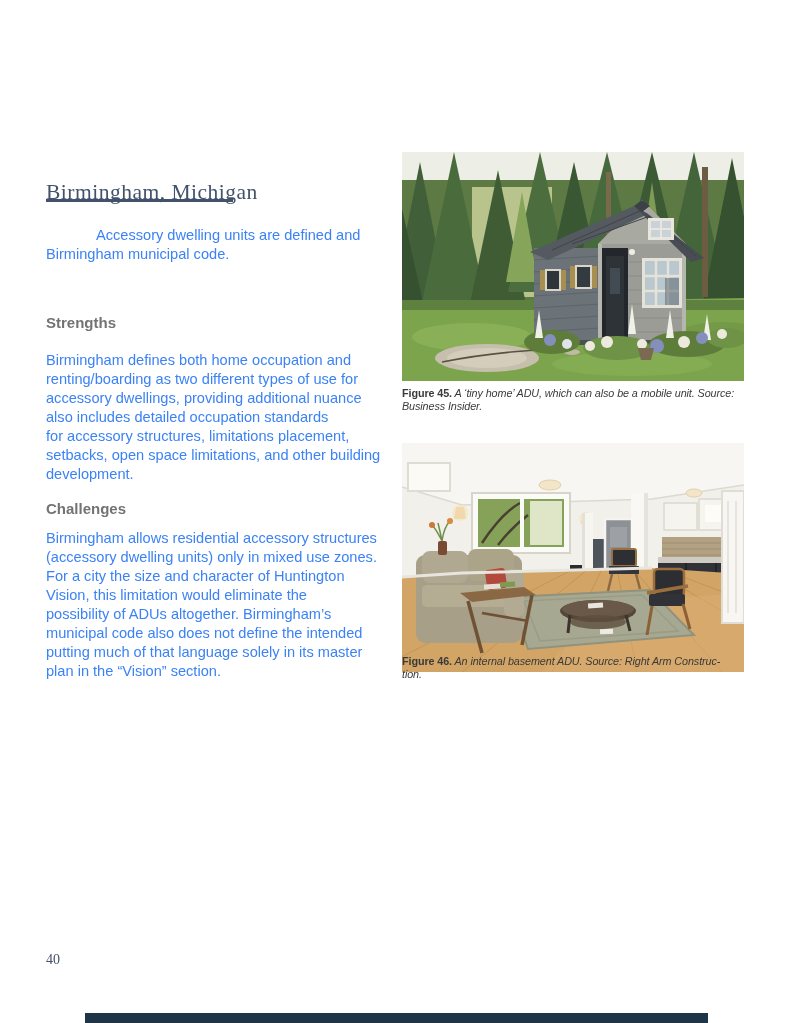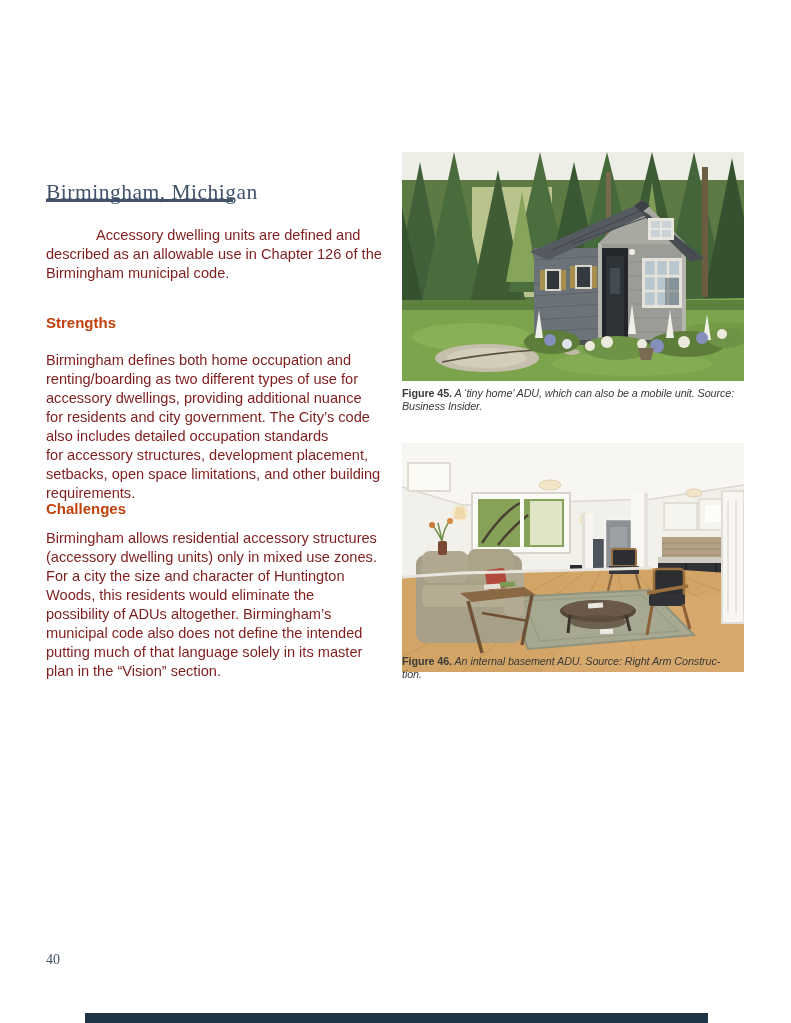--- a/index.html
+++ b/index.html
@@ -4,25 +4,25 @@
 <style>
   html,body{margin:0;padding:0;background:#fff;}
   .page{position:relative;width:791px;height:1023px;background:#ffffff;overflow:hidden;
         font-family:"Liberation Sans",sans-serif;}
 
   .doc-title{position:absolute;left:46px;top:166px;width:360px;
              font-family:"Liberation Serif",serif;font-weight:400;
              font-size:21.5px;letter-spacing:.5px;color:#42526b;}
   .title-rule{position:absolute;left:46px;top:199px;width:187px;height:3px;background:#42526b;}
 
-  .para{position:absolute;left:46px;width:354px;font-size:14.6px;line-height:19px;color:#7f1d1d;}
+  .para{position:absolute;left:46px;width:354px;font-size:14.6px;line-height:19px;color:#3b82f6;}
   .para .ln{white-space:nowrap;}
   .para .ln.indent{padding-left:50px;}
   #intro-para{top:226px;}
-  .sec-head{position:absolute;left:46px;width:200px;font-size:15px;font-weight:bold;color:#c2410c;}
+  .sec-head{position:absolute;left:46px;width:200px;font-size:15px;font-weight:bold;color:#737373;}
   #strengths-head{top:302px;}
   #strengths-para{top:331px;margin-top:20px;}
   #challenges-head{top:488px;}
   #challenges-para{top:529px;}
 
   .figure-photo{position:absolute;left:402px;width:342px;height:229px;overflow:hidden;}
   #fig45-photo{top:152px;}
   #fig46-photo{top:443px;}
   .figure-photo svg{display:block;}
 
@@ -39,42 +39,40 @@
 </head>
 <body>
 
 <div class="page">
 
   <h1 class="doc-title">Birmingham, Michigan</h1>
   <div class="title-rule"></div>
 
   <div class="para" id="intro-para">
     <div class="ln indent">Accessory dwelling units are defined and</div>
-    <div class="ln">described as an allowable use in Chapter 126 of the</div>
     <div class="ln">Birmingham municipal code.</div>
   </div>
 
   <h2 class="sec-head" id="strengths-head">Strengths</h2>
   <div class="para" id="strengths-para">
     <div class="ln">Birmingham defines both home occupation and</div>
     <div class="ln">renting/boarding as two different types of use for</div>
     <div class="ln">accessory dwellings, providing additional nuance</div>
-    <div class="ln">for residents and city government. The City’s code</div>
     <div class="ln">also includes detailed occupation standards</div>
-    <div class="ln">for accessory structures, development placement,</div>
+    <div class="ln">for accessory structures, limitations placement,</div>
     <div class="ln">setbacks, open space limitations, and other building</div>
-    <div class="ln">requirements.</div>
+    <div class="ln">development.</div>
   </div>
 
   <h2 class="sec-head" id="challenges-head">Challenges</h2>
   <div class="para" id="challenges-para">
     <div class="ln">Birmingham allows residential accessory structures</div>
     <div class="ln">(accessory dwelling units) only in mixed use zones.</div>
     <div class="ln">For a city the size and character of Huntington</div>
-    <div class="ln">Woods, this residents would eliminate the</div>
+    <div class="ln">Vision, this limitation would eliminate the</div>
     <div class="ln">possibility of ADUs altogether. Birmingham’s</div>
     <div class="ln">municipal code also does not define the intended</div>
     <div class="ln">putting much of that language solely in its master</div>
     <div class="ln">plan in the “Vision” section.</div>
   </div>
 
   <div class="figure-photo" id="fig45-photo">
     <svg width="342" height="229" viewBox="0 0 342 229" preserveAspectRatio="none">
       <rect x="0" y="0" width="342" height="229" fill="#edeee6"></rect>
 

